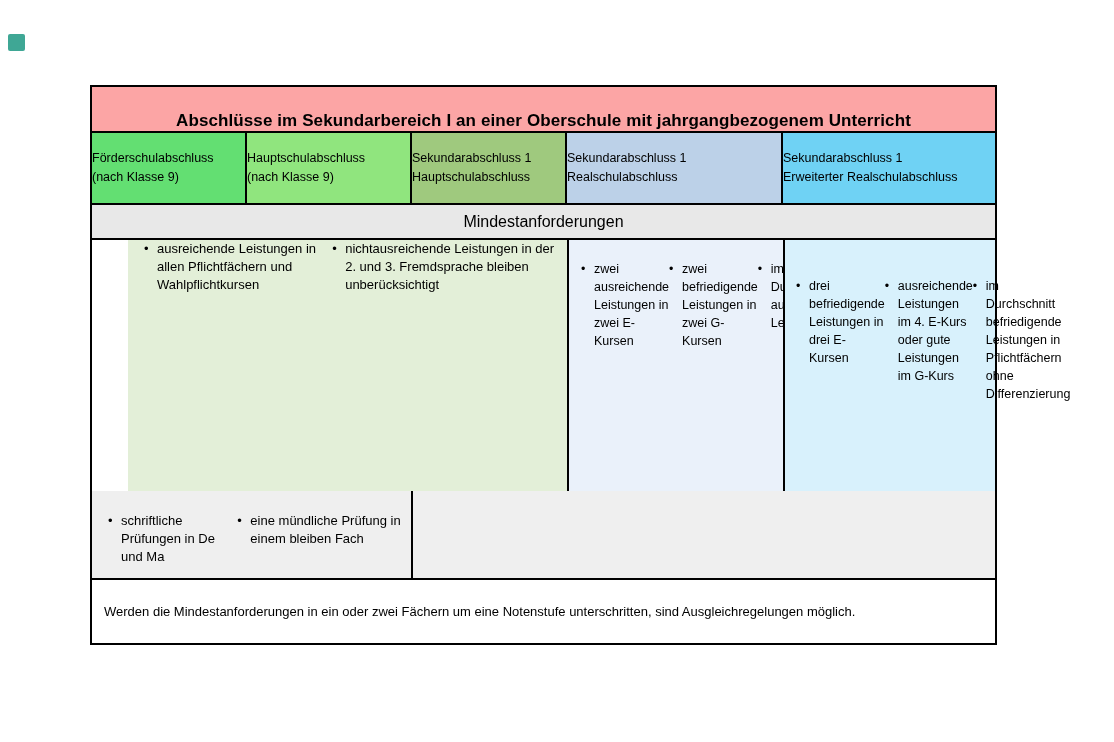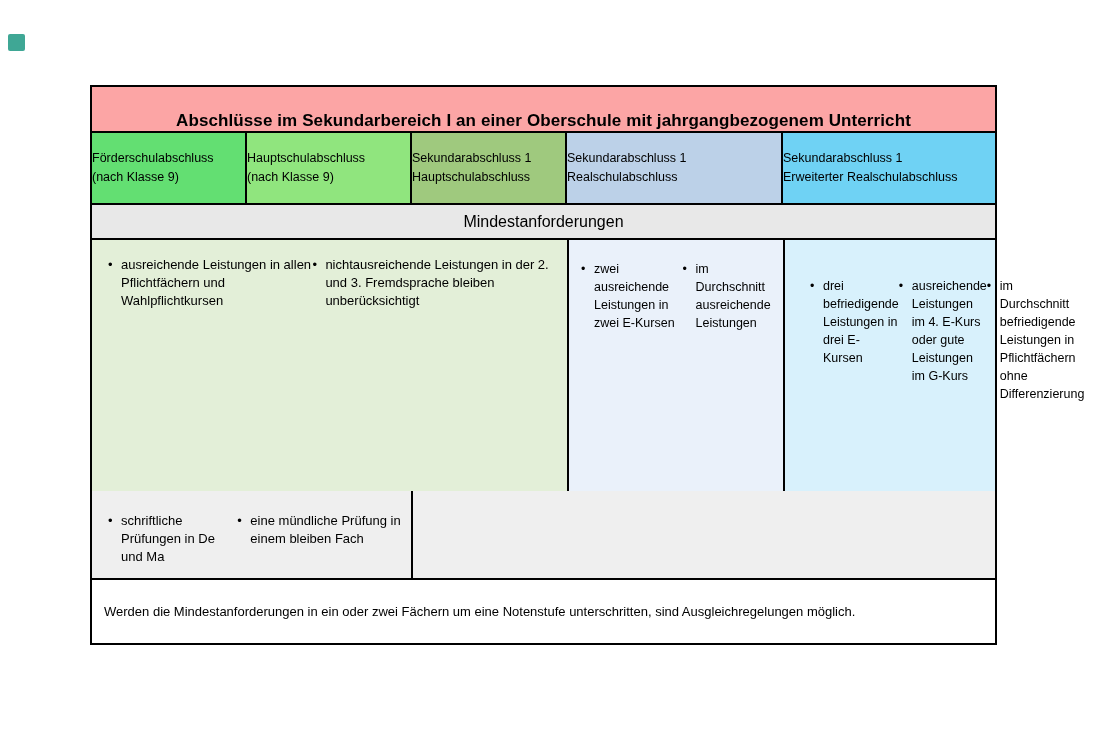--- a/index.html
+++ b/index.html
@@ -51,31 +51,32 @@
     height:36px; border-bottom:2px solid #000;
     background:#E8E8E8;
     align-items:center; justify-content:center;
   }
   .row-mindest .mindest-label { font-size:16px; }
   .row-req { height:253px; }
   .rcell { box-sizing:border-box; height:100%; display:flex; }
   .req-left {
     width:475px; background:#E3EFD8;
     justify-content:space-between;
-    padding:16px 6px 8px 16px;
+    padding:0 6px 8px 16px;
+    margin-left:36px;
   }
   .req-mid {
     width:216px; background:#EAF1FA;
     border-left:2px solid #000;
     padding:20px 12px 0 12px;
   }
   .req-right {
     width:212px; background:#D8F1FC;
     border-left:2px solid #000;
-    padding:37px 2px 0 25px;
+    padding:37px 2px 0 11px;
   }
   .row-exams { height:89px; border-bottom:2px solid #000; background:#EFEFEF; }
   .exam-left {
     width:321px; border-right:2px solid #000;
     padding:21px 8px 0 16px;
   }
   .exam-right { width:582px; padding:21px 8px 0 16px; }
   .row-note { height:64px; background:#ffffff; align-items:center; }
   .row-note .note-text { font-size:13px; padding:0 12px; }
   .item {
@@ -139,20 +140,24 @@
         <span class="txt">nichtausreichende Leistungen in der 2. und 3. Fremdsprache bleiben unberücksichtigt</span>
       </div>
     </div>
     <div class="rcell req-mid" style="background-color: rgb(234, 241, 250);">
       <div class="item">
         <span class="marker"></span>
         <span class="txt">zwei ausreichende Leistungen in zwei E-Kursen</span>
       </div>
       <div class="item">
         <span class="marker"></span>
+        <span class="txt">zwei befriedigende Leistungen in zwei G-Kursen</span>
+      </div>
+      <div class="item">
+        <span class="marker"></span>
         <span class="txt">im Durchschnitt ausreichende Leistungen</span>
       </div>
     </div>
     <div class="rcell req-right" style="background-color: rgb(216, 241, 252);">
       <div class="item">
         <span class="marker"></span>
         <span class="txt">drei befriedigende Leistungen in drei E-Kursen</span>
       </div>
       <div class="item">
         <span class="marker"></span>

